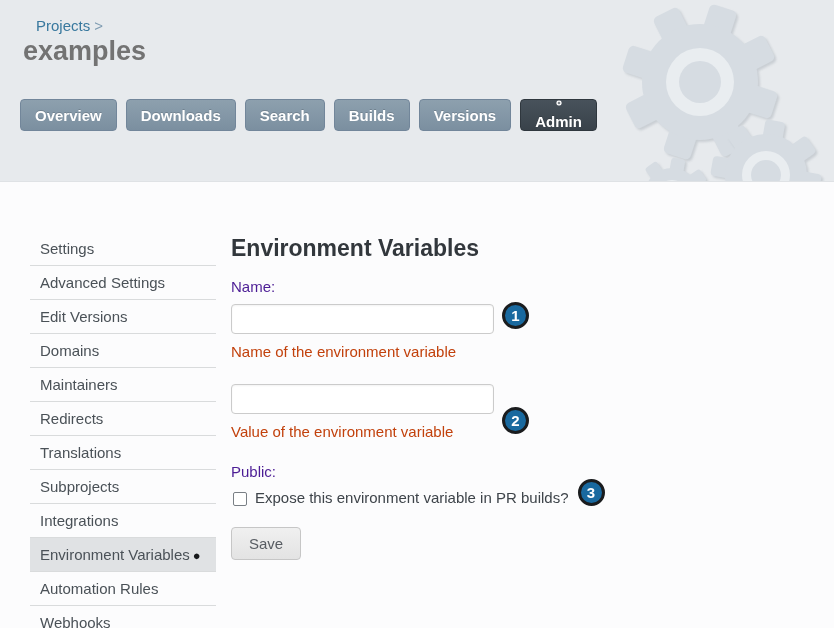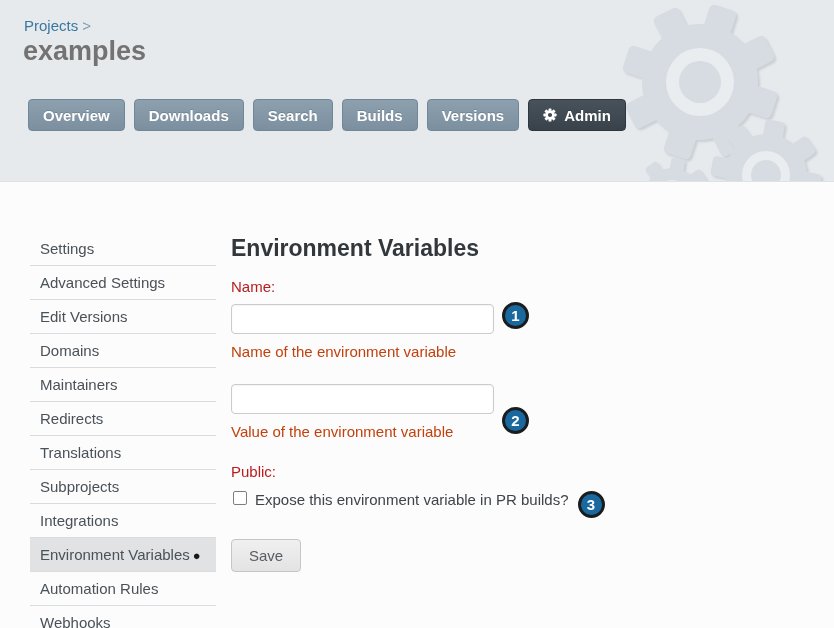--- a/index.html
+++ b/index.html
@@ -13,47 +13,48 @@
   
   .header {
     position:absolute; top:0; left:0; width:834px; height:182px;
     background:#e7eaed; overflow:hidden;
     border-bottom:1px solid #dfe2e5;
   }
   .gear-art { position:absolute; top:0; left:0; pointer-events:none; }
   .gear { filter: drop-shadow(2px 2px 1px rgba(125,136,148,0.28)); }
 
   .breadcrumb {
-    position:absolute; left:24px; top:17px;
+    position:absolute; left:36px; top:17px;
     font-size:15px; color:#38789e;
   }
   .breadcrumb a { color:#38789e; text-decoration:none; cursor:pointer; }
   .breadcrumb .sep { color:#7e9bb1; margin-left:4px; }
 
   .project-title {
     position:absolute; left:23px; top:36px;
     font-size:27px; line-height:30px; font-weight:700; color:#737373;
   }
 
   .nav-tabs {
-    position:absolute; left:28px; top:99px;
+    position:absolute; left:20px; top:99px;
     display:flex; gap:9px;
   }
   .tab {
     height:32px; padding:0 14px;
     display:flex; align-items:center; gap:7px;
     background:linear-gradient(#8da0ae,#7b8fa0);
     border:1px solid #72869a; border-radius:4px;
     color:#fff; font-size:15px; font-weight:700;
     text-shadow:0 -1px 0 rgba(0,0,0,0.15);
     cursor:pointer; font-family:inherit;
   }
   .tab.admin {
     background:linear-gradient(#48525b,#39424a);
     border-color:#2f373e;
+    flex-direction:column;
   }
 
   
   .sidebar {
     position:absolute; left:30px; top:232px; width:186px;
     list-style:none; margin:0; padding:0;
   }
   .sidebar li {
     height:34px; line-height:33px; padding:0 6px 0 10px;
     border-bottom:1px solid #d9dbdc;
@@ -66,40 +67,40 @@
   
   .main { position:absolute; left:231px; top:236px; width:430px; }
   .main h1 {
     margin:0; font-size:23px; line-height:25px;
     font-weight:700; color:#32373c;
   }
   .form-row { position:relative; }
   .row-name  { margin-top:18px; }
   .row-value { margin-top:25px; }
   .row-public{ margin-top:25px; }
-  .field-label { font-size:15px; line-height:15px; color:#b91c1c; }
+  .field-label { font-size:15px; line-height:15px; color:#4c1d95; }
   .text-input {
     display:block; margin-top:10px;
     width:263px; height:30px; padding:0 8px;
     background:#fff; border:1px solid #cbcbcb; border-radius:4px;
     box-shadow: inset 0 1px 2px rgba(0,0,0,0.05);
     font-size:15px; color:#333; font-family:inherit;
   }
   .help { margin-top:10px; font-size:15px; line-height:15px; color:#c2410c; }
 
   .badge {
     width:27px; height:27px; border-radius:50%;
     background:#19699f; border:3px solid #1a1c1e;
     color:#fff; font-size:15px; font-weight:700;
     display:flex; align-items:center; justify-content:center;
     flex:0 0 auto;
   }
   .badge.abs { position:absolute; left:271px; top:23px; }
 
-  .checkbox-line { margin-top:12px; display:flex; align-items:flex-start; }
+  .checkbox-line { display:flex; align-items:flex-end; }
   .checkbox {
     appearance:none; -webkit-appearance:none;
     width:14px; height:14px; margin:0 8px 0 2px;
     background:#fff; border:1px solid #797f85; border-radius:2px;
     cursor:pointer;
   }
   .checkbox-label { font-size:15px; color:#3e444a; }
   .checkbox-line .badge { margin-left:9px; }
 
   .save-btn {

